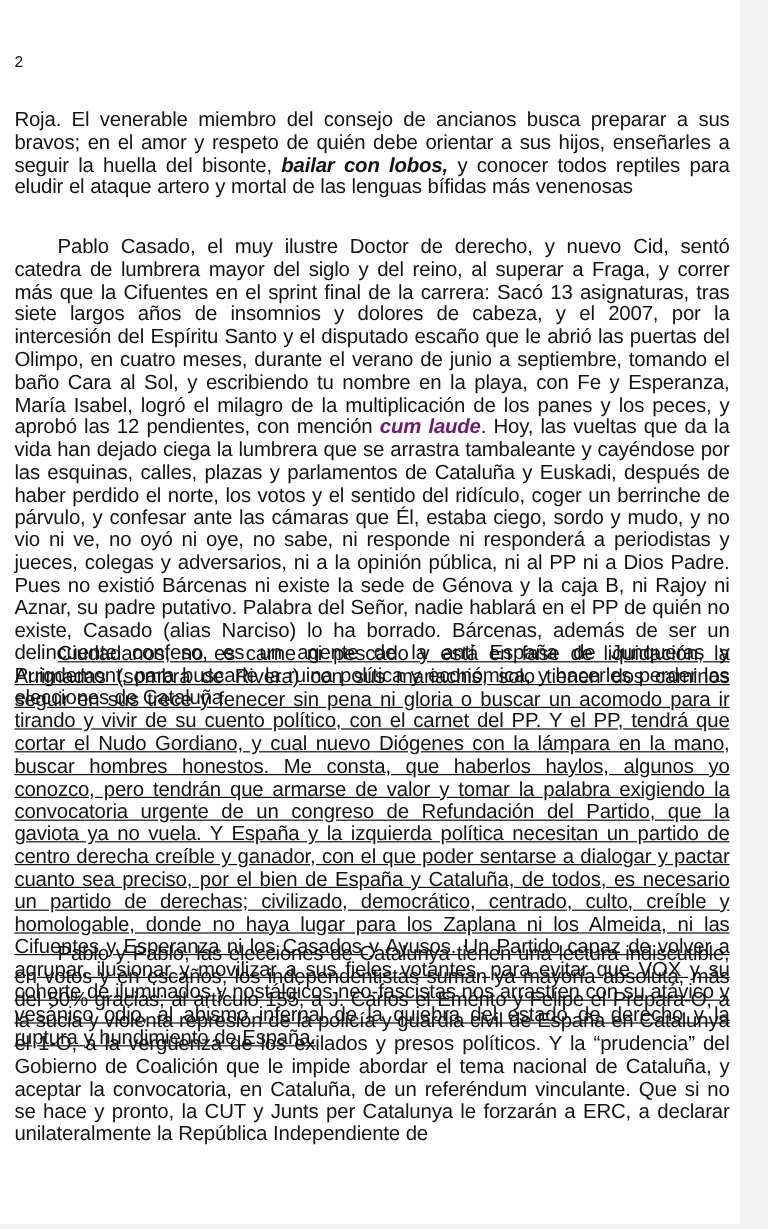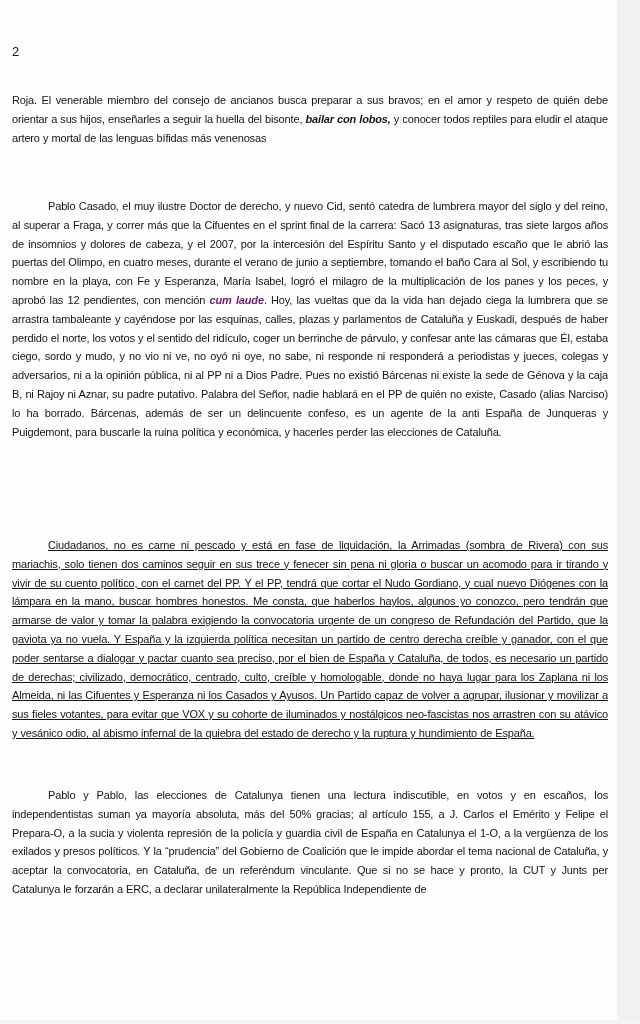--- a/index.html
+++ b/index.html
@@ -41,21 +41,21 @@
       font-family: "Liberation Sans", sans-serif;
       font-size: 13px;
       color: #111;
     }
     .para {
       position: absolute;
       left: 12px;
       width: 596px;
       margin: 0;
       font-family: "Liberation Sans", sans-serif;
-      font-size: 11px;
+      font-size: 17px;
       line-height: 18.8px;
       color: #141414;
       text-align: justify;
       letter-spacing: -0.15px;
       word-spacing: 0.2px;
     }
     .para.indent { text-indent: 36px; }
     #p1 { top: 91px; }
     #p2 { top: 197px; }
     #p3 { top: 536px; text-decoration: underline; }

